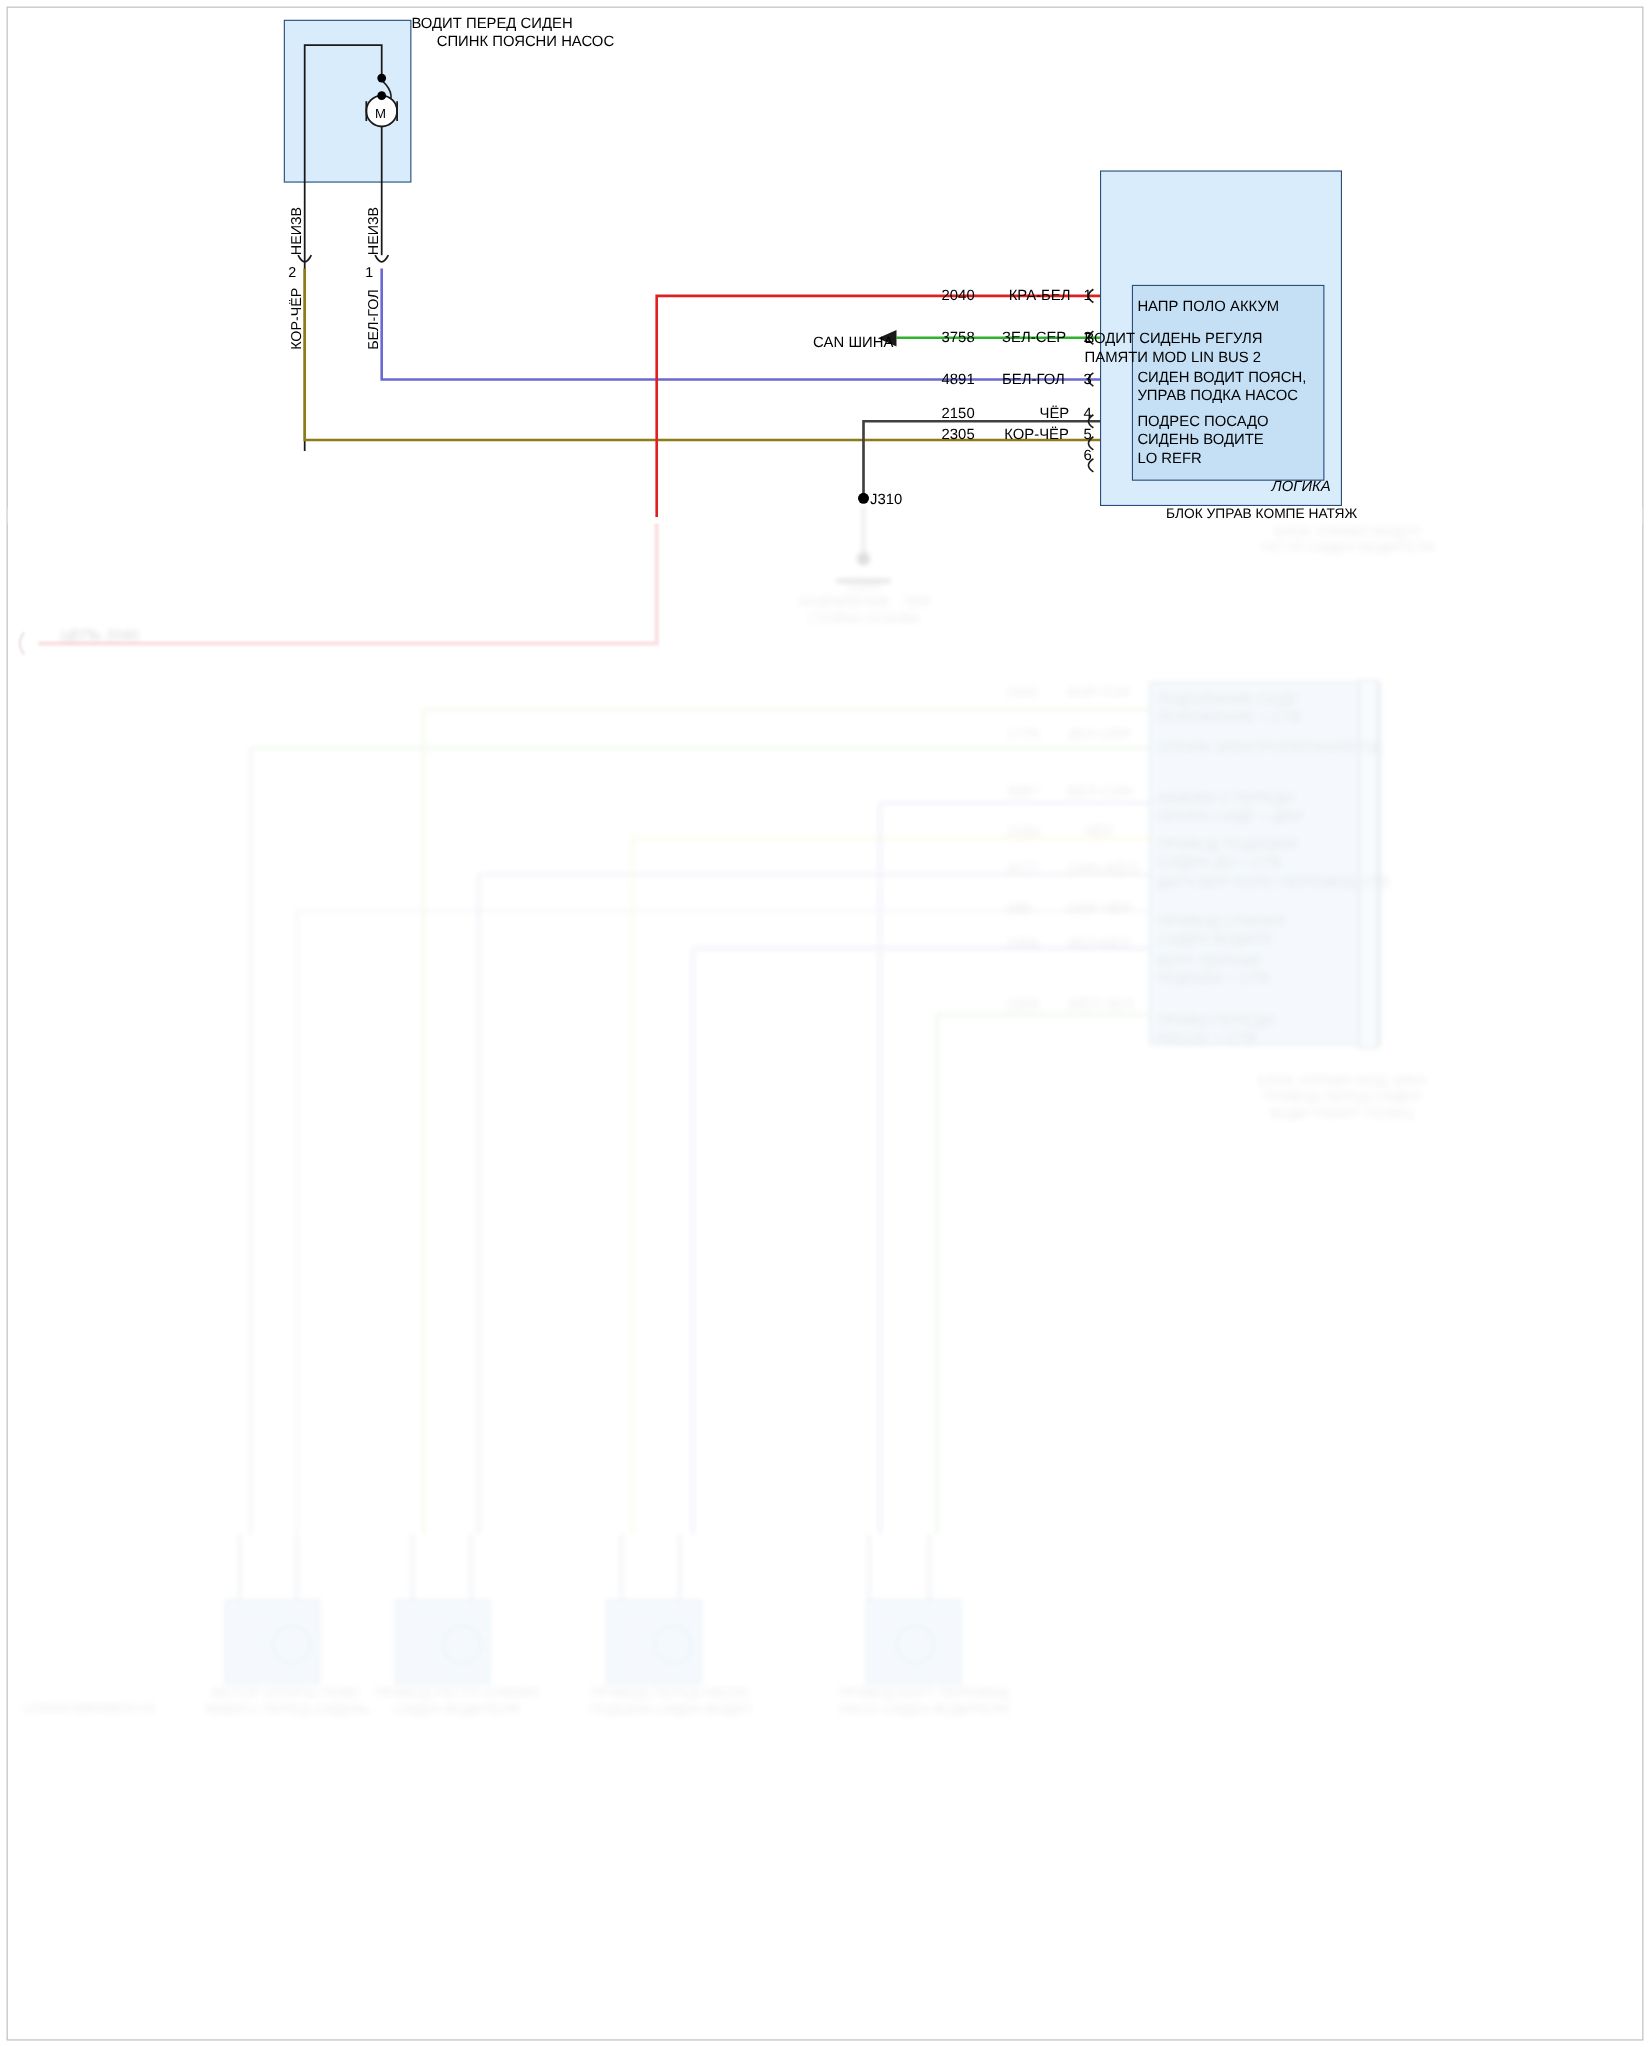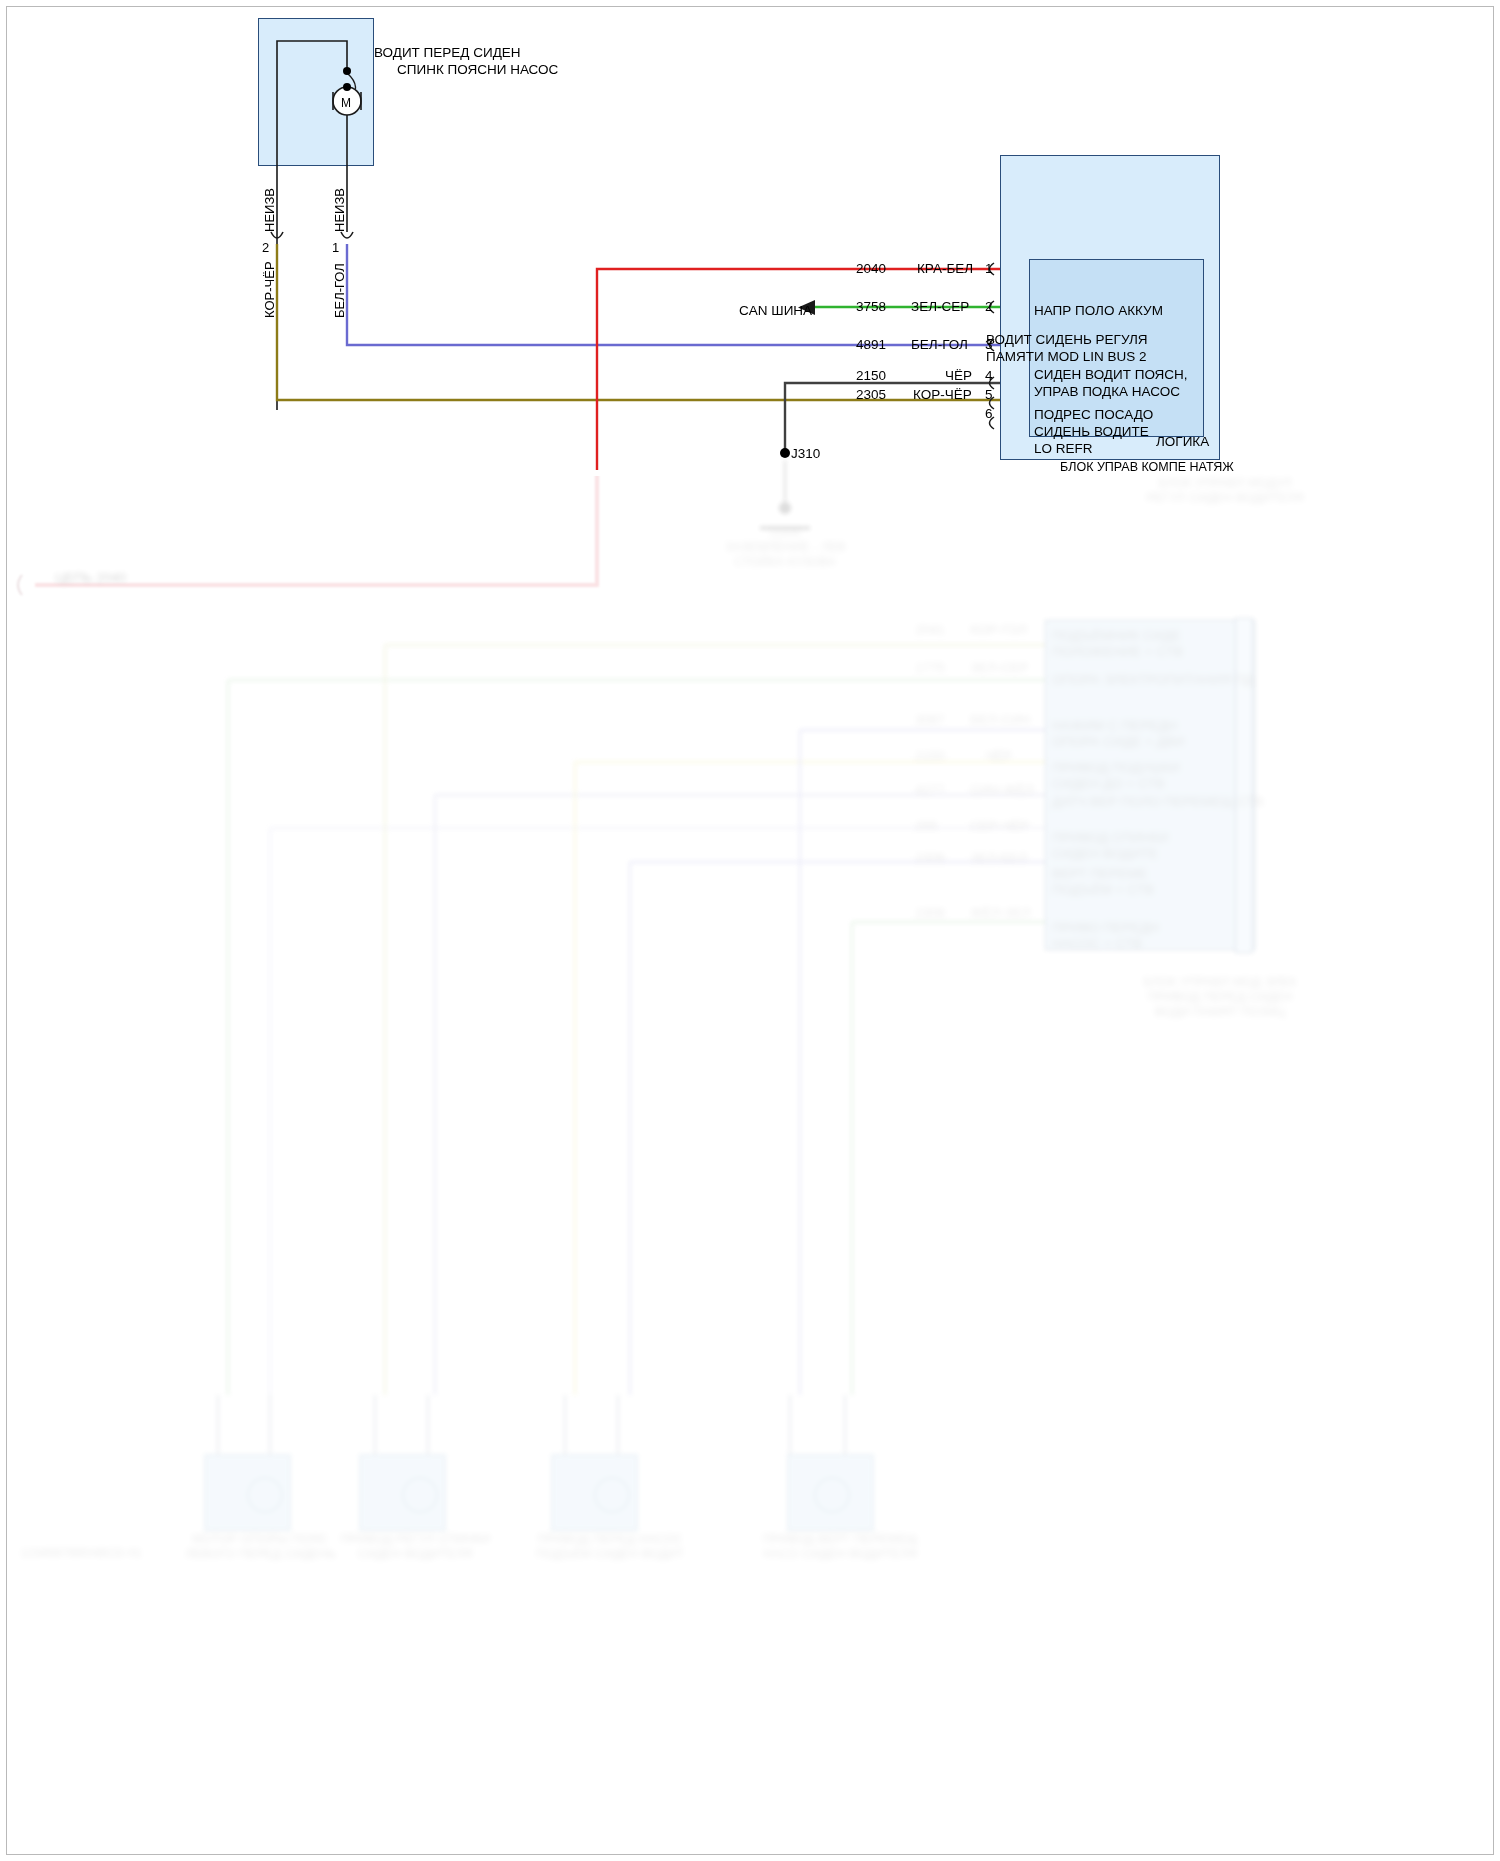--- a/index.html
+++ b/index.html
@@ -2,21 +2,21 @@
 <html><head>
 <meta charset="utf-8">
 <style>
   html,body{margin:0;padding:0;background:#fff;}
   body{font-family:"Liberation Sans",sans-serif;}
   #page{position:relative;width:1500px;height:1861px;background:#ffffff;overflow:hidden;}
   .frame{position:absolute;left:6px;top:6px;width:1488px;height:1849px;border:1px solid #b9b9b9;box-sizing:border-box;}
   .box{position:absolute;background:#c5e0f5;border:1.5px solid #2a4d7a;box-sizing:border-box;}
   .boxlite{position:absolute;background:#d8ecfb;border:1.5px solid #2a4d7a;box-sizing:border-box;}
   .lbl{position:absolute;color:#000;font-size:13.5px;line-height:16px;white-space:pre;}
-  .lbl-b{position:absolute;color:#000;font-size:13.5px;line-height:17px;white-space:pre;margin-top:32px;}
+  .lbl-b{position:absolute;color:#000;font-size:13.5px;line-height:17px;white-space:pre;}
   .vlbl{position:absolute;font-size:13px;white-space:nowrap;transform-origin:0 0;transform:rotate(-90deg);}
   .num{position:absolute;font-size:13px;white-space:nowrap;}
   .dot{position:absolute;border-radius:50%;background:#000;}
   .faded{opacity:.16;filter:blur(2.2px);}
   .faded2{opacity:.30;filter:blur(1.1px);}
   .blurtxt{filter:blur(2.6px);opacity:.55;}
   .cap{position:absolute;font-size:12.5px;line-height:15px;white-space:pre;text-align:center;}
   svg{position:absolute;left:0;top:0;overflow:visible;}
 </style>
 </head>
@@ -255,21 +255,21 @@
 
   <div class="lbl-b" style="left:1034px;top:270px;">НАПР ПОЛО АККУМ</div>
   <div class="lbl-b" style="left:986px;top:299px;">ВОДИТ СИДЕНЬ РЕГУЛЯ
 ПАМЯТИ MOD LIN BUS 2</div>
   <div class="lbl-b" style="left:1034px;top:334px;">СИДЕН ВОДИТ ПОЯСН,
 УПРАВ ПОДКА НАСОС</div>
   <div class="lbl-b" style="left:1034px;top:374px;">ПОДРЕС ПОСАДО
 СИДЕНЬ ВОДИТЕ
 LO REFR</div>
 
-  <div class="lbl" style="left:1156px;top:434px;">ЛОГИКА</div>
+  <div class="lbl" style="left:1156px;top:434px;font-style:italic;">ЛОГИКА</div>
 
   <div class="cap" style="left:1060px;top:460px;width:300px;text-align:left;">БЛОК УПРАВ КОМПЕ НАТЯЖ</div>
 
   <div class="faded">
     <div class="cap blurtxt" style="left:1140px;top:476px;width:170px;">БЛОК УПРАВЛ МОДУЛ
 РЕГУЛ СИДЕН ВОДИТЕЛЯ</div>
   </div>
 
   <div class="faded">
     <div class="cap blurtxt" style="left:20px;top:1546px;width:130px;text-align:left;">1234567890ABCD-01</div>

